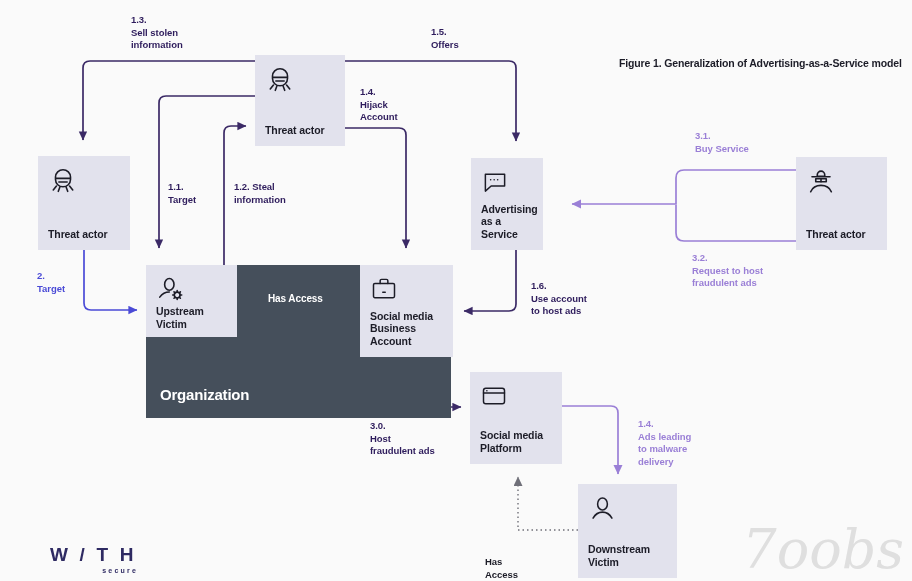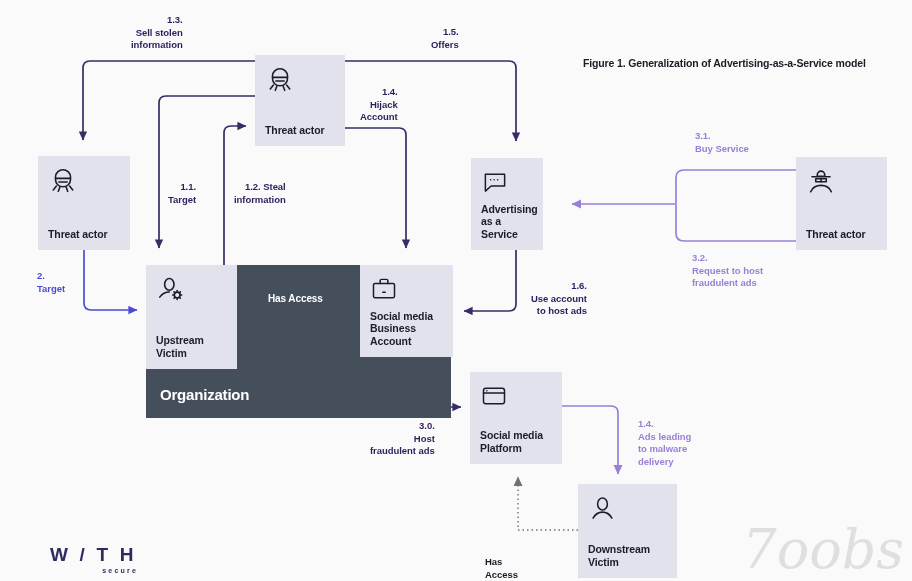--- a/index.html
+++ b/index.html
@@ -72,32 +72,33 @@
 
   
   .edge-label {
     position: absolute;
     font-size: 9.5px;
     font-weight: bold;
     line-height: 1.32;
     white-space: pre-line;
     letter-spacing: -0.05px;
   }
-  .lbl-dark  { color: #2e1c5c; text-align: right; }
+  .lbl-dark  { color: #2e1c5c; }
   .lbl-blue  { color: #4a4ad6; }
   .lbl-lilac { color: #9a7fd6; }
   .lbl-ink   { color: #1c1c27; }
 
   
   #figure-caption {
     position: absolute;
     font-size: 10.5px;
     font-weight: bold;
     color: #1c1c27;
     letter-spacing: -0.15px;
+    margin-left: 36px;
   }
 
   
   #logo {
     position: absolute;
     left: 50px;
     top: 545px;
     width: 96px;
   }
   #logo .logo-mark {
@@ -225,21 +226,21 @@
         <path d="M12 8.4c0-2.2 1.8-4 4-4s4 1.8 4 4v1.4h-8V8.4z"></path>
         <path d="M6.4 10.4h19.2"></path>
         <path d="M10.4 12.6h11.2v3.2H10.4z"></path>
         <path d="M16 12.6v3.2"></path>
         <path d="M5 26.4c1.8-4.2 6-6.8 11-6.8s9.2 2.6 11 6.8"></path>
       </svg>
     </span>
     <span class="node-label">Threat actor</span>
   </div>
 
-  <div class="node" style="left:146px; top:265px; width:91px; height:104px;">
+  <div class="node" style="left:146px; top:265px; width:91px; height:72px;">
     <span class="icon">
       <svg width="30" height="30" viewBox="0 0 32 32" fill="none" stroke="#1c1c27" stroke-width="1.7" stroke-linecap="round" stroke-linejoin="round">
         <ellipse cx="14.2" cy="10" rx="5" ry="6.2"></ellipse>
         <path d="M4 23.6c2.6-3.6 6.2-5.4 10.2-5.4"></path>
         <circle cx="22.6" cy="21.4" r="3.1"></circle>
         <path d="M22.6 16.6v1.6M22.6 24.6v1.6M17.8 21.4h1.6M25.8 21.4h1.6M19.2 18l1.1 1.1M24.9 23.7l1.1 1.1M19.2 24.8l1.1-1.1M24.9 19.1l1.1-1.1"></path>
       </svg>
     </span>
     <span class="node-label">Upstream
 Victim</span>

